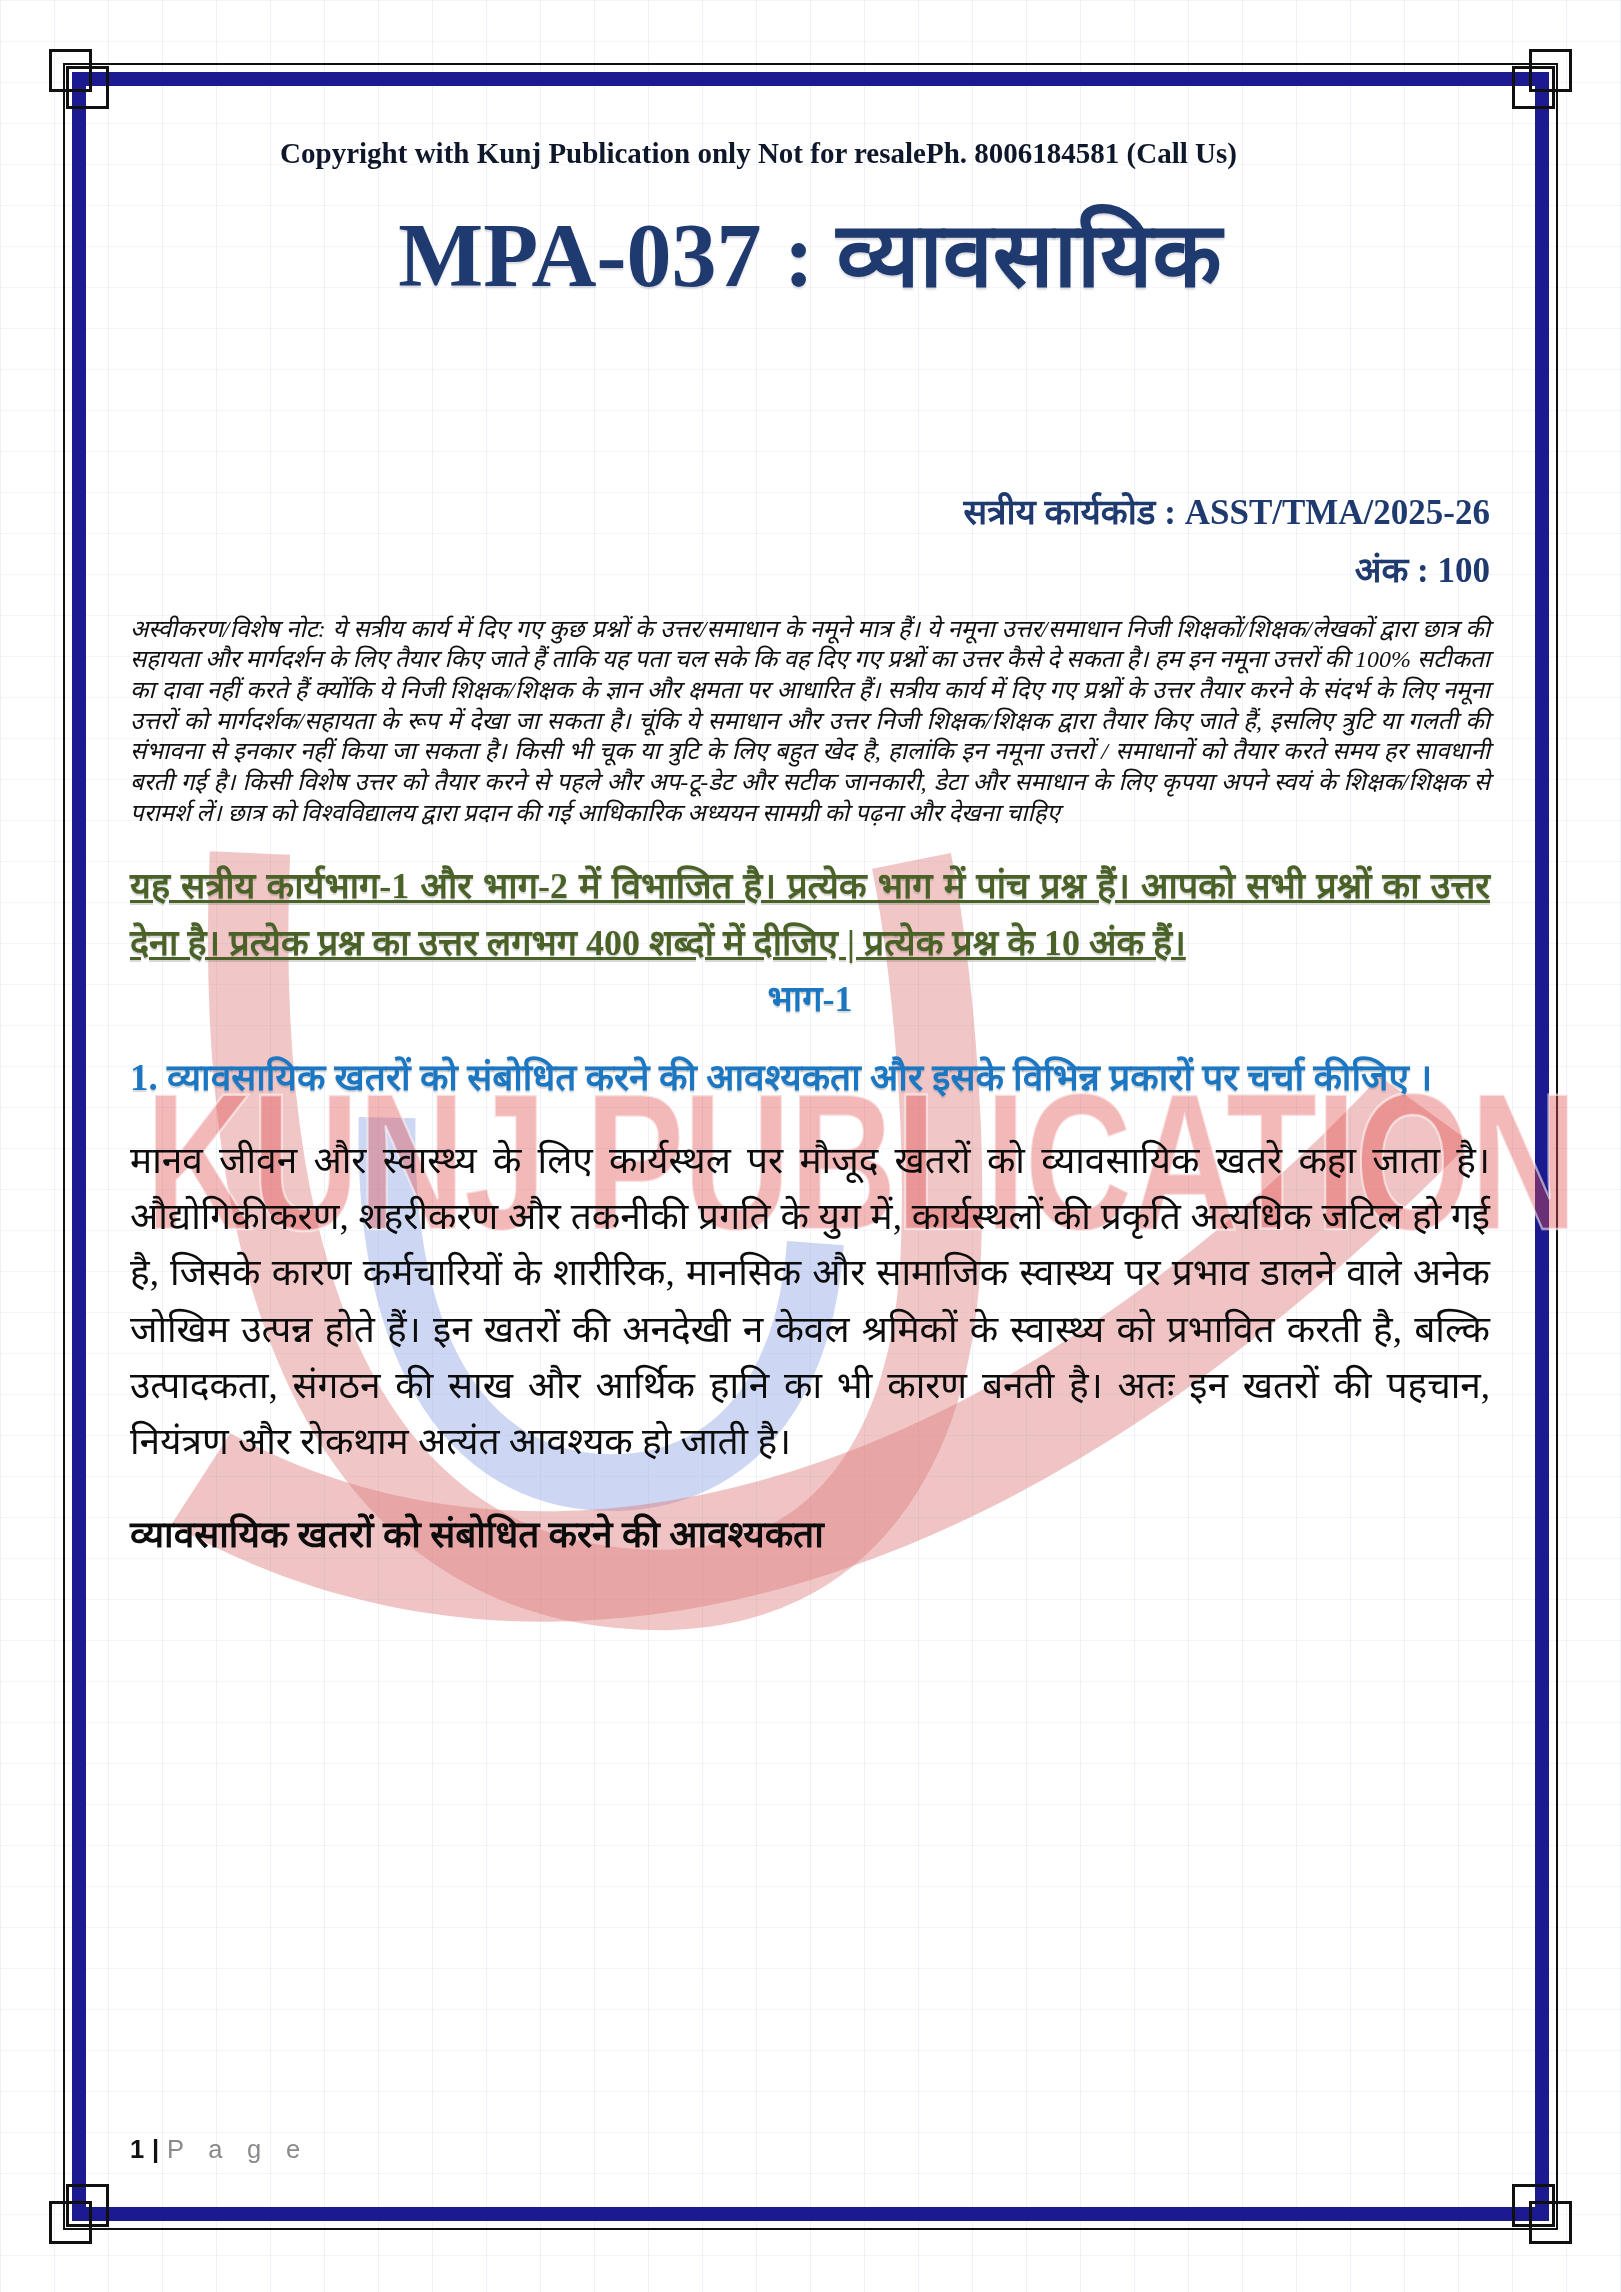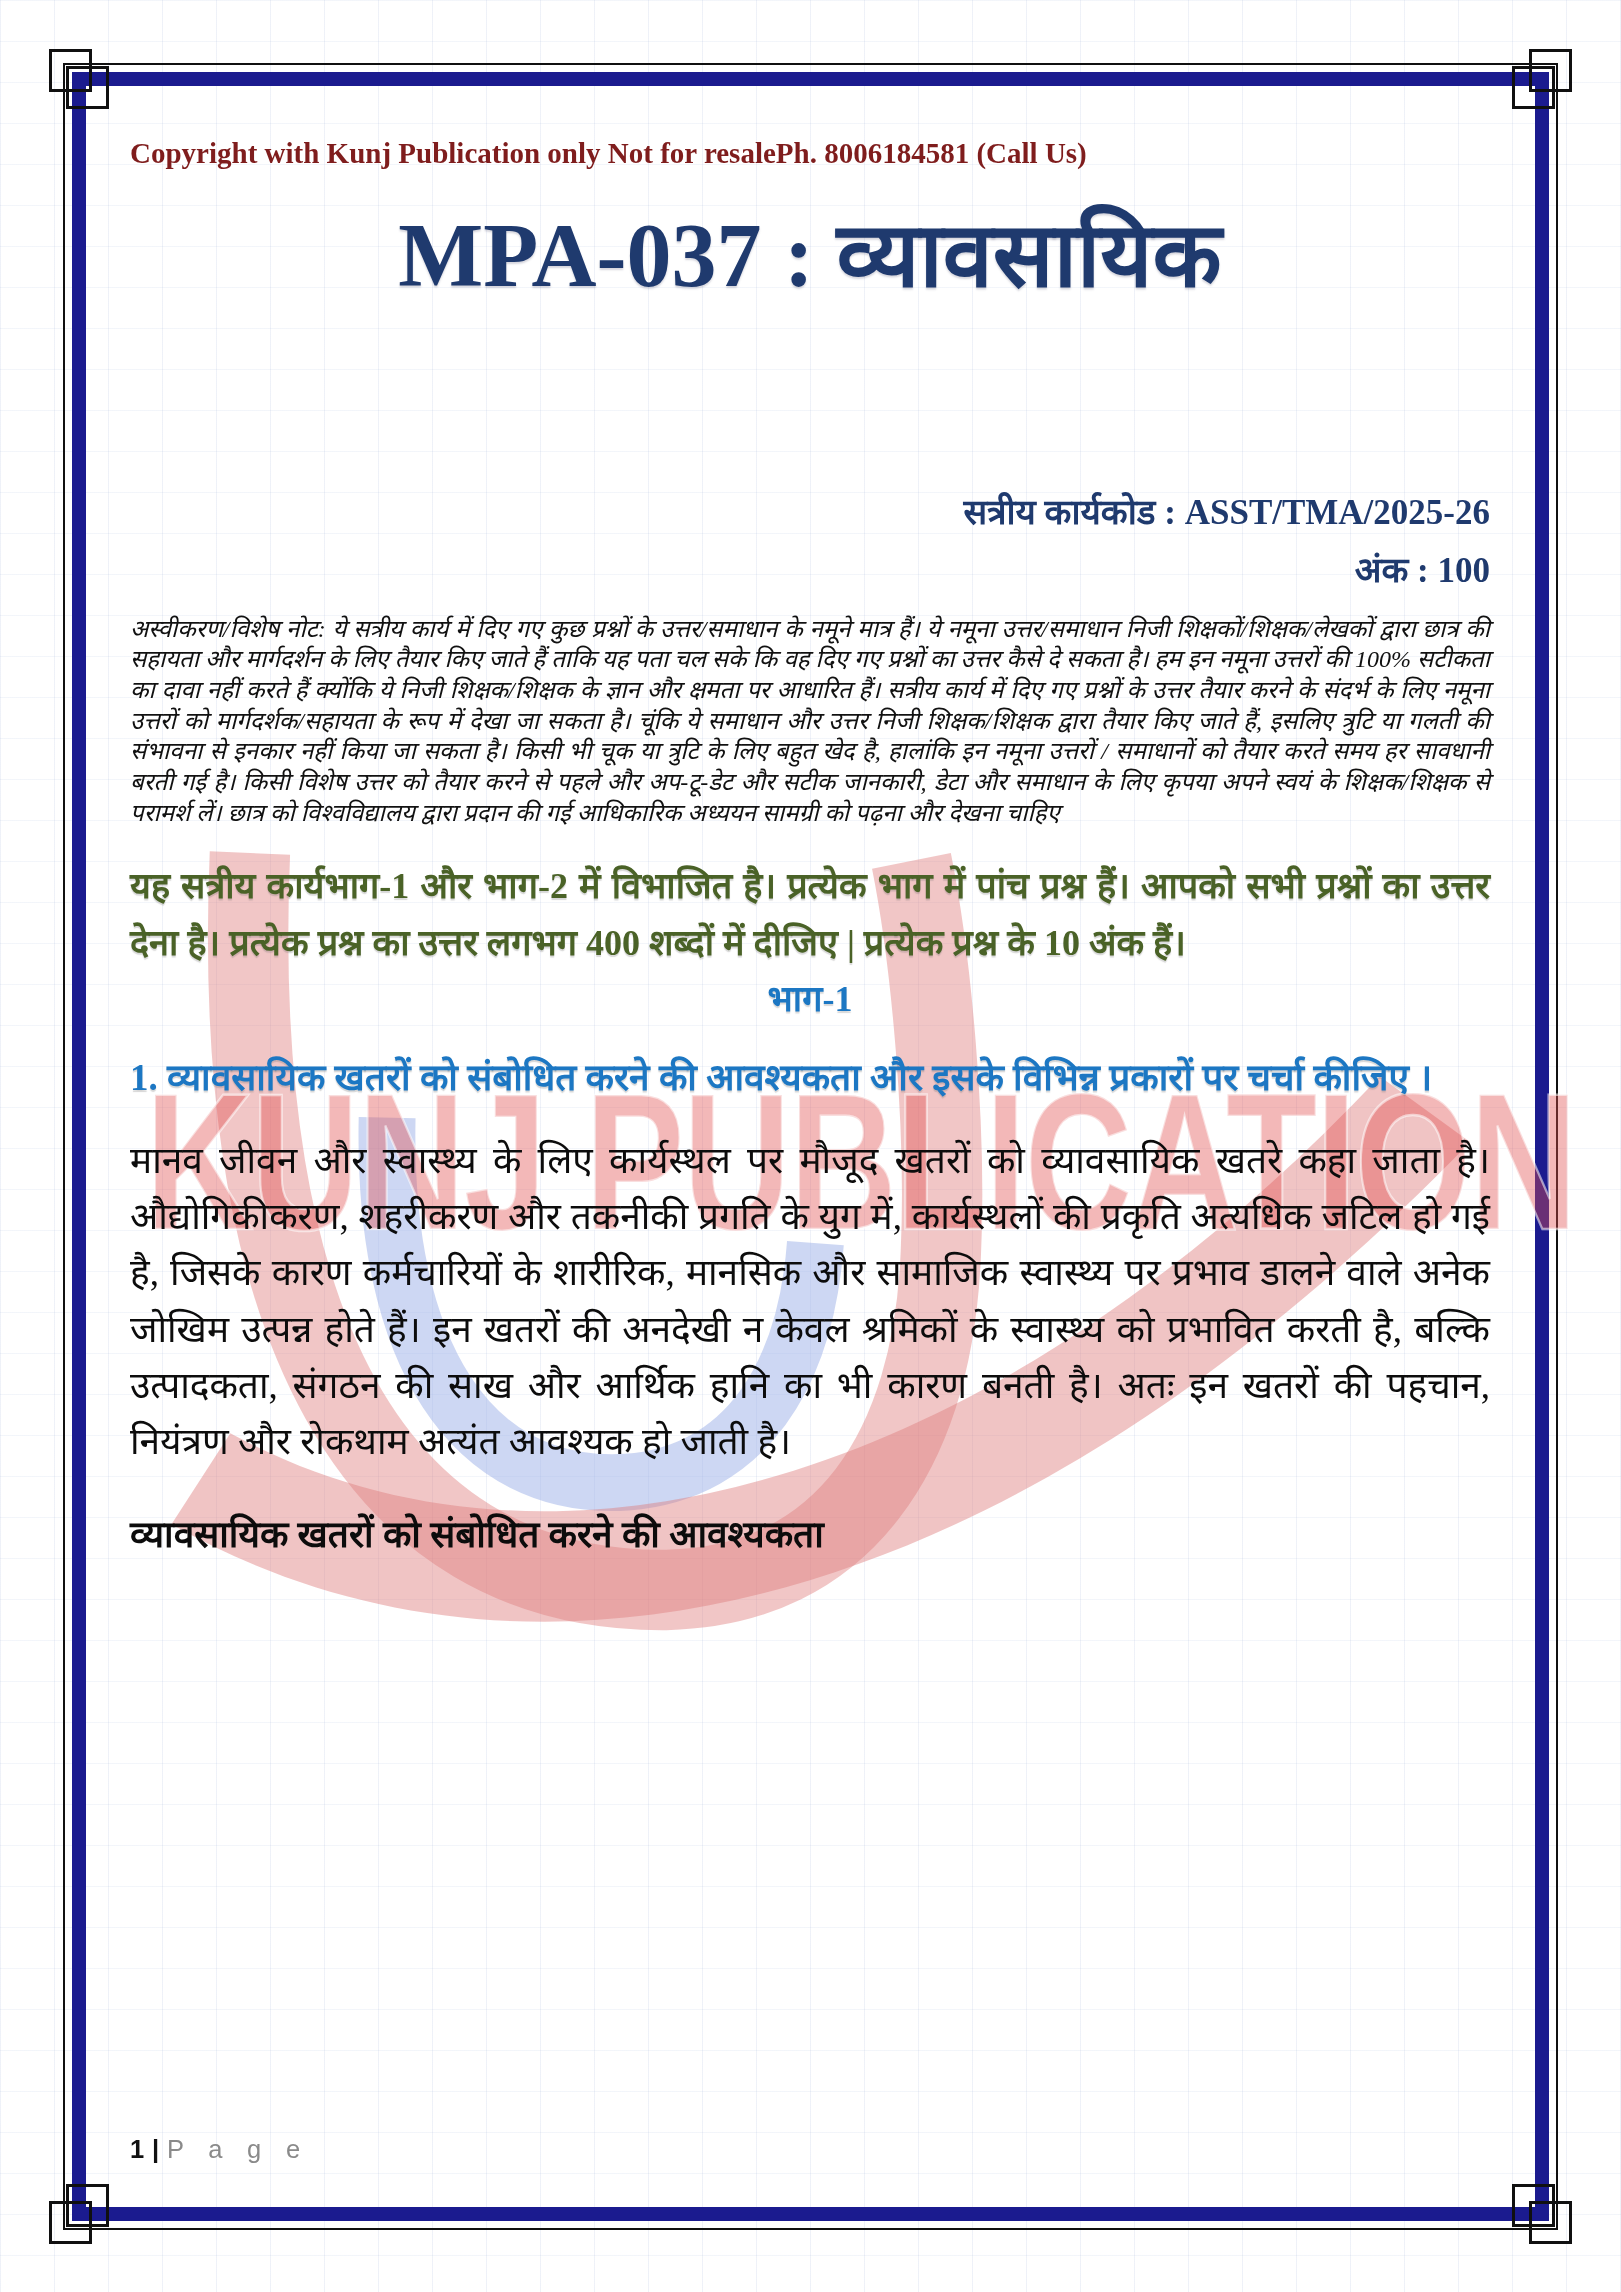--- a/index.html
+++ b/index.html
@@ -39,40 +39,40 @@
   }
   .wm-call{
     position:absolute;left:727px;top:1341px;
     font-family:"Liberation Sans","DejaVu Sans",sans-serif;
     font-weight:bold;font-size:61px;letter-spacing:2.9px;white-space:nowrap;
     color:rgba(196,142,142,.62);
   }
   
   .content{position:absolute;left:130px;width:1360px;top:137px;z-index:6;}
   .copyright{
-    display:flex;justify-content:flex-start;align-items:baseline;
+    display:flex;justify-content:center;align-items:baseline;
     padding-right:103px;
-    font-weight:bold;font-size:29px;color:#7f1d1d;
+    font-weight:bold;font-size:29px;color:#0f172a;
   }
   .title{
     margin-top:21.6px;text-align:center;
     font-weight:bold;font-size:90px;line-height:1.42;
     color:#1f3a6e;text-shadow:0 2px 2px rgba(90,90,120,.25);
   }
   .session{
     margin-top:165px;text-align:right;
     font-weight:bold;font-size:35px;line-height:1.65;color:#1f3a6e;
   }
   .disclaimer{
     margin-top:13.7px;font-style:italic;font-size:24px;line-height:1.28;
     color:#111;text-align:justify;
   }
   .instructions{
     margin-top:29px;font-weight:bold;font-size:36px;line-height:1.6;
-    color:#4a6227;text-align:justify;text-shadow:0 2px 1px rgba(100,100,100,.25);
+    color:#4a6227;text-align:justify;text-shadow:0 2px 1px rgba(100,100,100,.25);text-decoration:underline;
   }
   .part-label{
     text-align:center;
     font-weight:bold;font-size:36px;color:#1c77c3;
     text-shadow:0 2px 1px rgba(100,100,100,.25);
   }
   .q-heading{
     margin-top:25.5px;font-weight:bold;font-size:37px;line-height:1.68;
     color:#1c77c3;text-shadow:0 2px 1px rgba(120,120,120,.3);
   }

